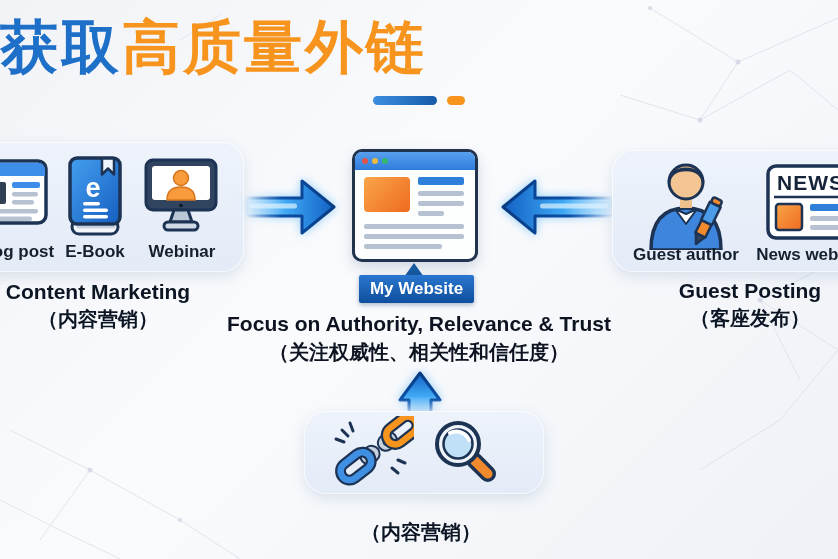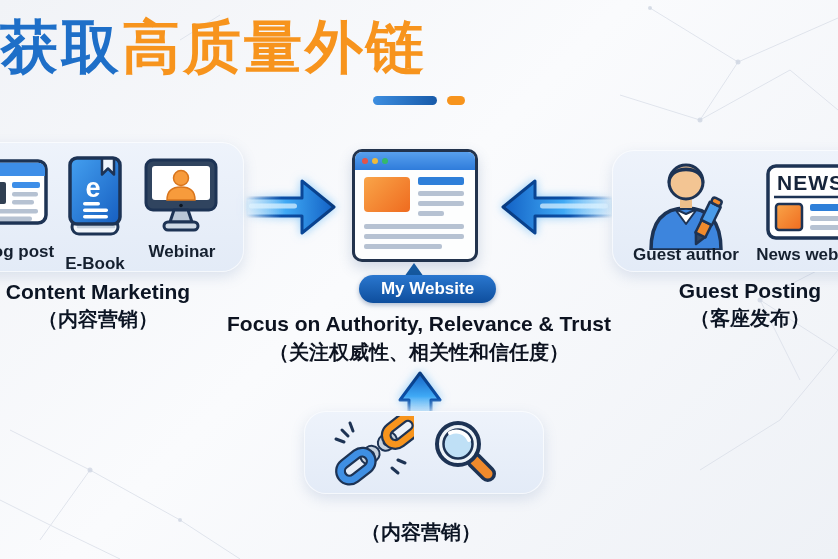--- a/index.html
+++ b/index.html
@@ -33,21 +33,21 @@
   .browser{position:absolute;left:352px;top:149px;width:120px;height:107px;
     background:#fdfefe;border:3px solid #22334d;border-radius:10px;overflow:hidden;
     box-shadow:0 6px 14px rgba(60,90,140,.22);}
   .browser-bar{position:absolute;left:0;top:0;right:0;height:18px;
     background:linear-gradient(180deg,#58a0ee,#2f7cdb);display:flex;align-items:center;padding-left:7px;gap:4px;}
   .dot{width:6px;height:6px;border-radius:50%;}
   .b-el{position:absolute;border-radius:2px;}
   .gl{background:#b6c2d2;}
   .tail{position:absolute;left:404px;top:263px;width:0;height:0;
     border-left:10px solid transparent;border-right:10px solid transparent;border-bottom:14px solid #15599f;}
-  .pill{position:absolute;left:359px;top:275px;width:137px;height:28px;border-radius:14px;
+  .pill{position:absolute;left:359px;top:275px;width:115px;height:28px;border-radius:2px;
     background:linear-gradient(180deg,#2a77cf,#0e4e9d);box-shadow:0 2px 5px rgba(20,60,120,.35);
     color:#fff;font-size:17px;font-weight:800;text-align:center;line-height:28px;}
   .focus-en{position:absolute;top:312px;left:0;right:0;text-align:center;
     font-size:21px;font-weight:700;color:#0d1320;}
   .focus-zh{position:absolute;top:339px;left:0;right:0;text-align:center;
     font-size:20px;font-weight:700;color:#0d1320;}
 </style>
 </head>
 <body>
 
@@ -115,21 +115,21 @@
     <rect x="2" y="2" width="70" height="50" rx="7" fill="#30445f" stroke="#1d3354" stroke-width="3"></rect>
     <rect x="8" y="8" width="58" height="34" rx="3" fill="#ffffff"></rect>
     <circle cx="37" cy="20" r="7.5" fill="#f79b3c" stroke="#d9751c" stroke-width="1.5"></circle>
     <path d="M23,42 C23,32 29,29 37,29 C45,29 51,32 51,42 Z" fill="#f79b3c" stroke="#d9751c" stroke-width="1.5"></path>
     <circle cx="37" cy="47.5" r="1.8" fill="#0e1622"></circle>
     <path d="M30,52 L44,52 L48,64 L26,64 Z" fill="#bac7d7" stroke="#1d3354" stroke-width="3" stroke-linejoin="round"></path>
     <rect x="20" y="64" width="34" height="8" rx="4" fill="#cfdae6" stroke="#1d3354" stroke-width="3"></rect>
   </svg>
 
   <div class="lbl" style="left:-40px;width:110px;top:242px;">Blog post</div>
-  <div class="lbl" style="left:50px;width:90px;top:242px;margin-top:12px;">E-Book</div>
+  <div class="lbl" style="left:50px;width:90px;top:242px;">E-Book</div>
   <div class="lbl" style="left:137px;width:90px;top:242px;">Webinar</div>
 
   <div class="h-en" style="left:-30px;width:256px;top:280px;">Content Marketing</div>
   <div class="h-zh" style="left:-30px;width:256px;top:306px;">（内容营销）</div>
 
   <svg class="arrow" style="left:244px;top:174px;" width="94" height="66" viewBox="0 0 94 66">
     <defs>
       <linearGradient id="agR" x1="0" y1="0" x2="1" y2="0">
         <stop offset="0" stop-color="#bfe4fb" stop-opacity="0.15"></stop>
         <stop offset="0.45" stop-color="#3fa9f5"></stop>

